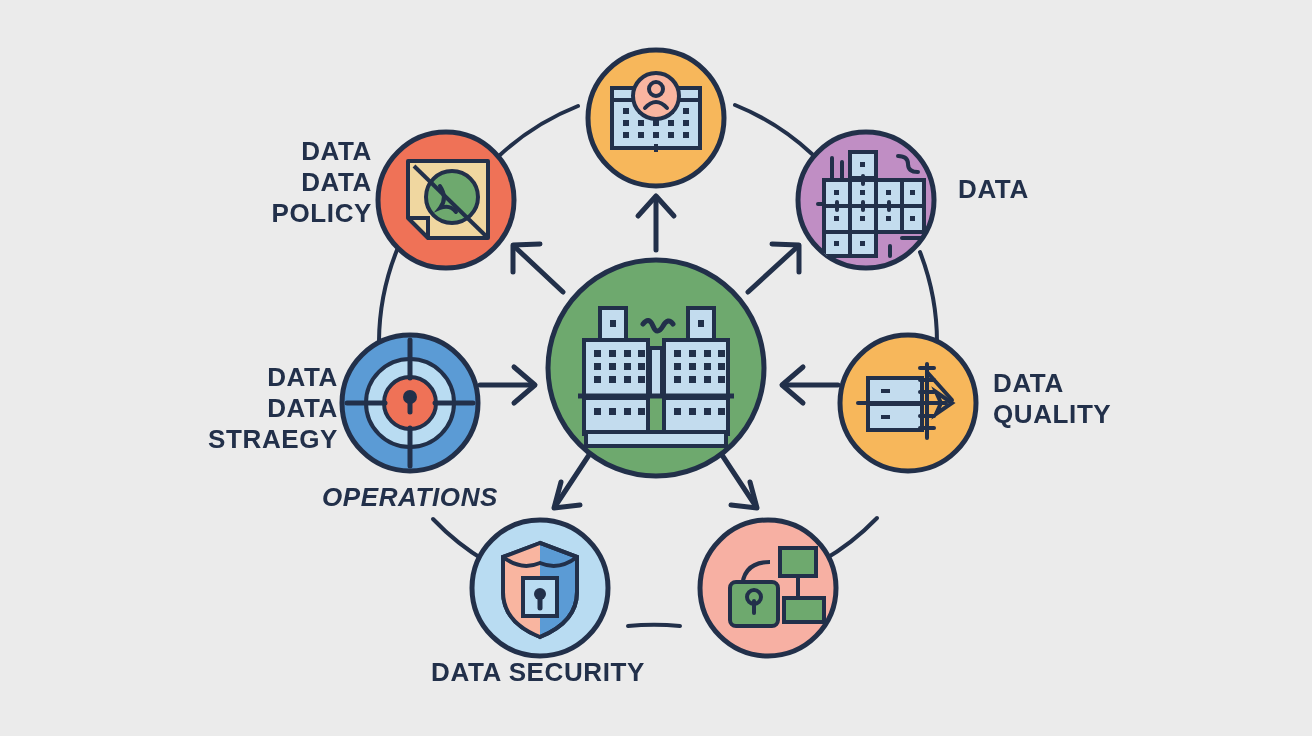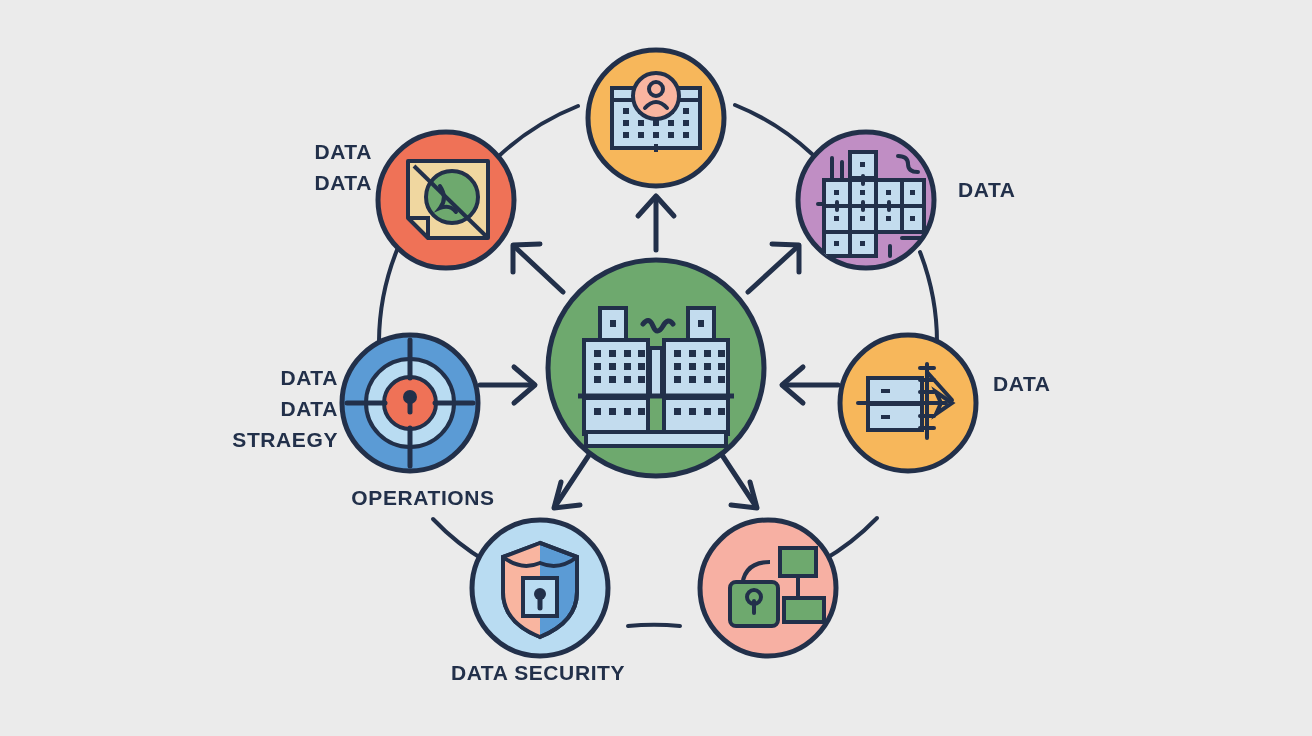--- a/index.html
+++ b/index.html
@@ -23,21 +23,21 @@
     position: absolute;
     left: 0;
     top: 0;
     width: 1312px;
     height: 736px;
   }
   .label {
     position: absolute;
     color: #22304a;
     font-weight: bold;
-    font-size: 21px;
+    font-size: 26px;
     letter-spacing: 0.6px;
     white-space: nowrap;
     line-height: 31px;
     text-transform: uppercase;
   }
   .label-right { text-align: right; }
   .label-left  { text-align: left; }
   .label-center{ text-align: center; }
   .lbl-line { display: block; }
 </style>
@@ -329,37 +329,39 @@
         <circle cx="452" cy="197" r="26" fill="#6ea96e" stroke="#22304a" stroke-width="4"></circle>
         <path d="M 414,166 L 488,238" fill="none" stroke="#22304a" stroke-width="4"></path>
         <path d="M 440,186 q 8,12 0,22 q 10,-4 16,4" fill="none" stroke="#22304a" stroke-width="4" stroke-linecap="round"></path>
       </g>
     </g>
   </svg>
 
   <div class="label label-right" style="left: 160px; top: 136px; width: 212px;">
     <span class="lbl-line">DATA</span>
     <span class="lbl-line">DATA</span>
+    <span class="lbl-line">POLICY</span>
   </div>
 
   <div class="label label-left" style="left: 958px; top: 174px; width: 240px;">
     <span class="lbl-line">DATA</span>
   </div>
 
   <div class="label label-left" style="left: 993px; top: 368px; width: 220px;">
     <span class="lbl-line">DATA</span>
+    <span class="lbl-line">QUALITY</span>
   </div>
 
   <div class="label label-right" style="left: 120px; top: 362px; width: 218px;">
     <span class="lbl-line">DATA</span>
     <span class="lbl-line">DATA</span>
     <span class="lbl-line">STRAEGY</span>
   </div>
 
-  <div class="label label-center" style="left: 313px; top: 482px; width: 220px;">
+  <div class="label label-center" style="left: 300px; top: 482px; width: 220px; font-style: italic;">
     <span class="lbl-line">OPERATIONS</span>
   </div>
 
   <div class="label label-center" style="left: 408px; top: 657px; width: 260px;">
     <span class="lbl-line">DATA SECURITY</span>
   </div>
 
 
 </div>
 

